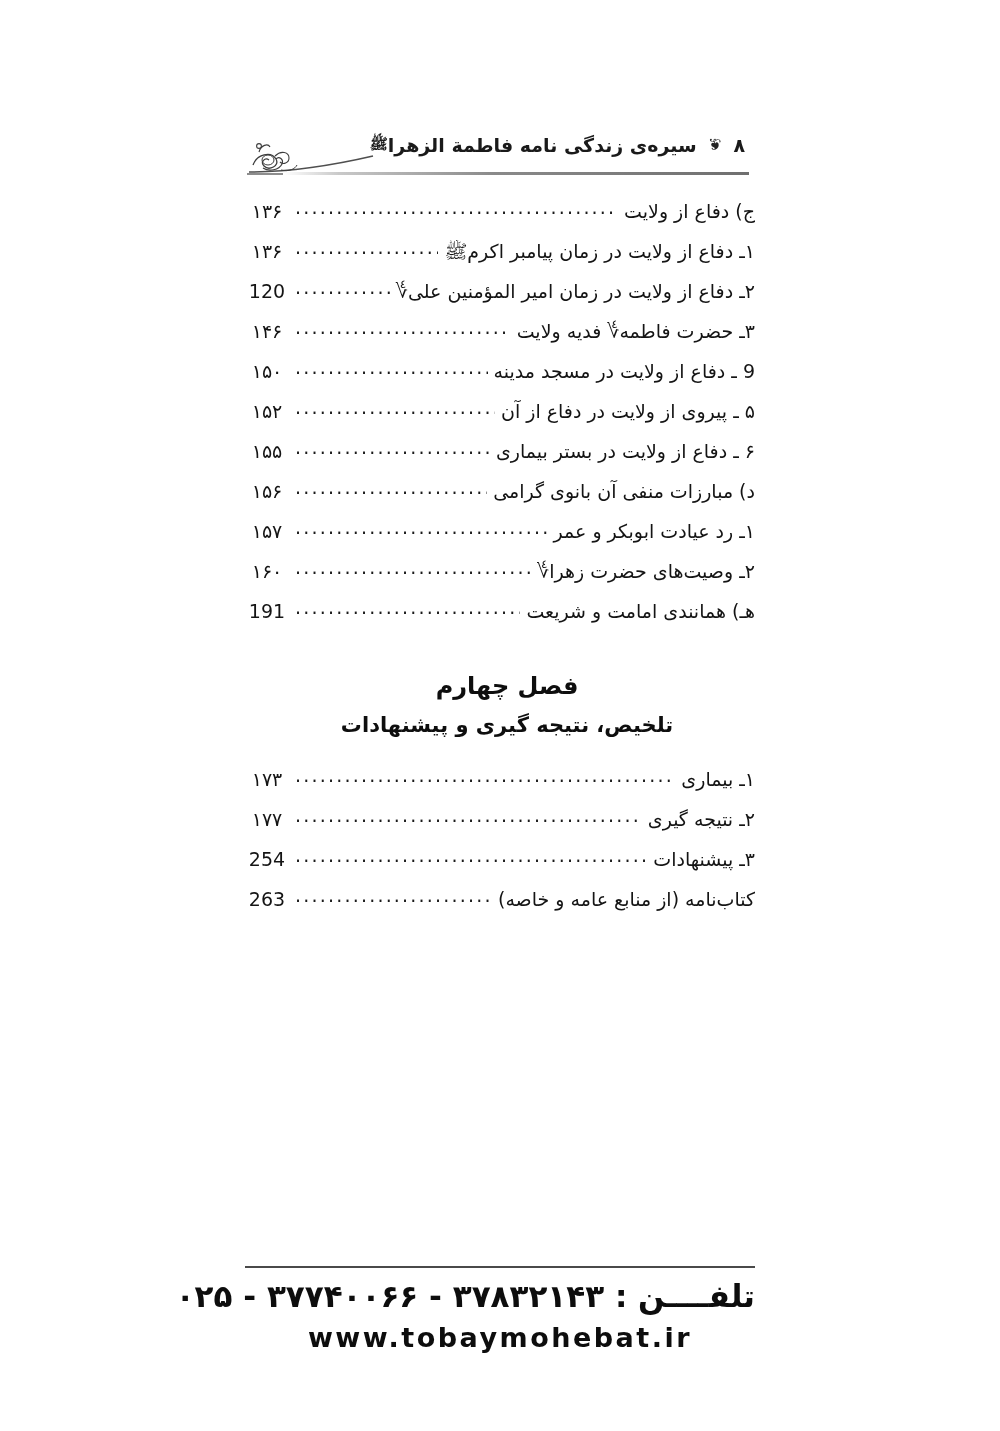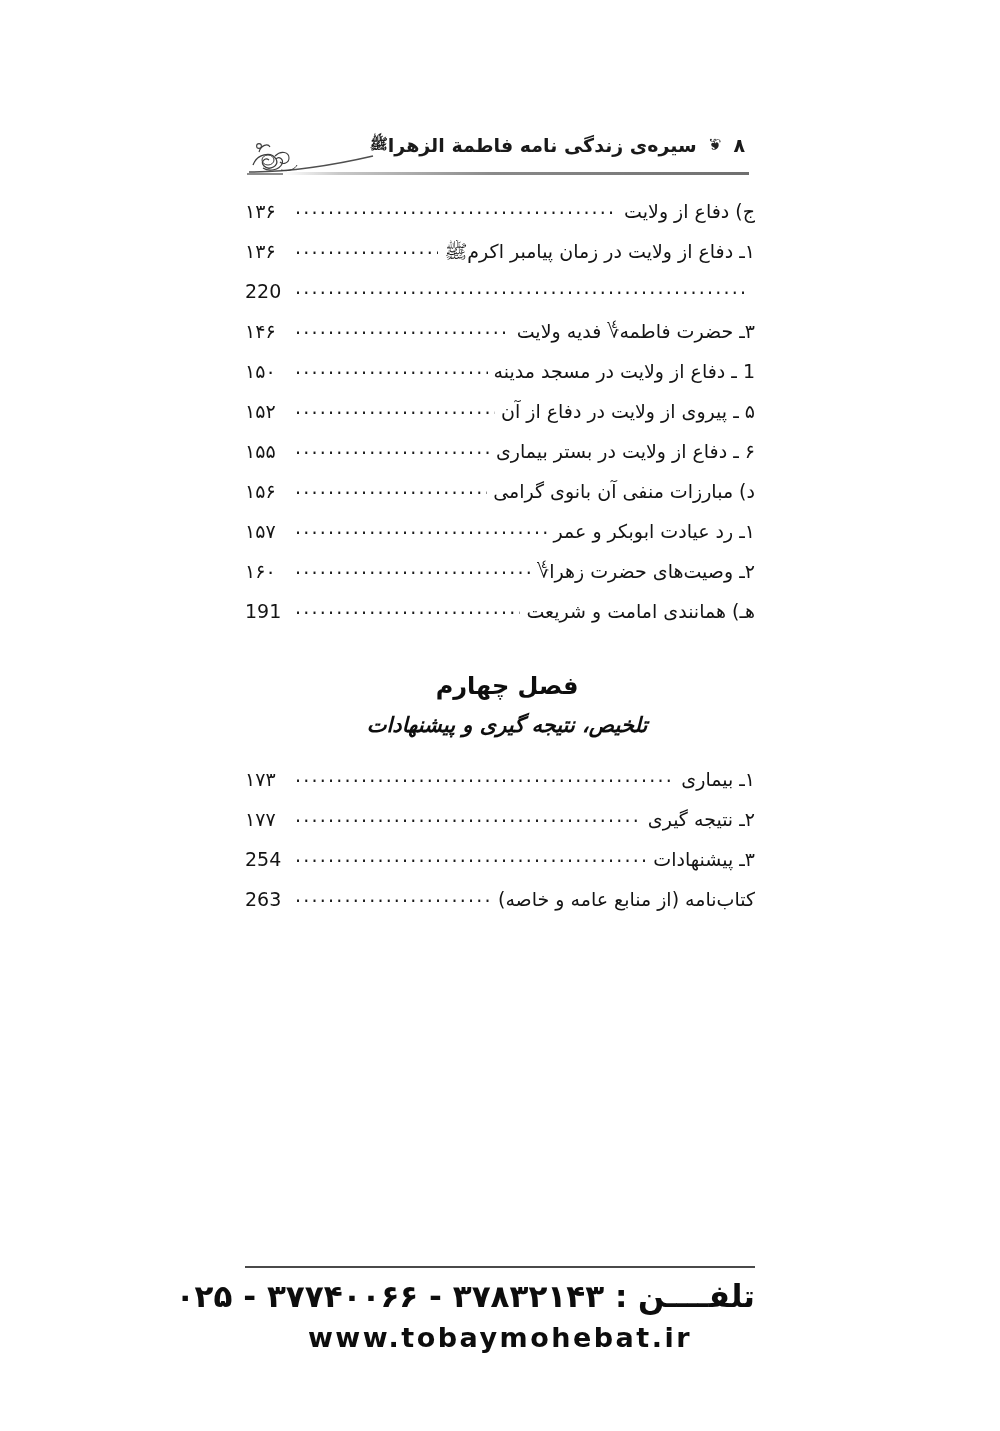--- a/index.html
+++ b/index.html
@@ -109,21 +109,21 @@
     color: #1a1a1a;
     direction: ltr;
     text-align: right;
     white-space: nowrap;
   }
   .toc-page {
     flex: 0 0 auto;
     font-family: "DejaVu Sans", "Liberation Sans", sans-serif;
     font-size: 19px;
     min-width: 44px;
-    text-align: left;
+    text-align: center;
     direction: rtl;
   }
 
   
   .chapter {
     position: absolute;
     top: 668px;
     right: 231px;
     left: 245px;
     text-align: center;
@@ -134,21 +134,20 @@
     font-weight: bold;
     color: #0e0e0e;
     line-height: 1.5;
     margin-bottom: 6px;
   }
   .chapter-sub {
     font-size: 21px;
     font-weight: bold;
     color: #0e0e0e;
     line-height: 1.5;
-    font-style: italic;
   }
 
   .toc2 {
     position: absolute;
     top: 768px;
     right: 245px;
     left: 245px;
     direction: rtl;
   }
 
@@ -220,32 +219,33 @@
       <span class="toc-page">۱۳۶</span>
     </div>
 
     <div class="toc-row">
       <span class="toc-title">۱ـ دفاع از ولایت در زمان پیامبر اکرمﷺ</span>
       <span class="toc-dots">........................................................</span>
       <span class="toc-page">۱۳۶</span>
     </div>
 
     <div class="toc-row">
-      <span class="toc-dots">........................................................</span>
-      <span class="toc-page">220</span>
+      <span class="toc-title">۲ـ دفاع از ولایت در زمان امیر المؤمنین علی؇</span>
+      <span class="toc-dots">........................................................</span>
+      <span class="toc-page">120</span>
     </div>
 
     <div class="toc-row">
       <span class="toc-title">۳ـ حضرت فاطمه؇ فدیه ولایت</span>
       <span class="toc-dots">........................................................</span>
       <span class="toc-page">۱۴۶</span>
     </div>
 
     <div class="toc-row">
-      <span class="toc-title">1 ـ دفاع از ولایت در مسجد مدینه</span>
+      <span class="toc-title">9 ـ دفاع از ولایت در مسجد مدینه</span>
       <span class="toc-dots">........................................................</span>
       <span class="toc-page">۱۵۰</span>
     </div>
 
     <div class="toc-row">
       <span class="toc-title">۵ ـ پیروی از ولایت در دفاع از آن</span>
       <span class="toc-dots">........................................................</span>
       <span class="toc-page">۱۵۲</span>
     </div>
 

